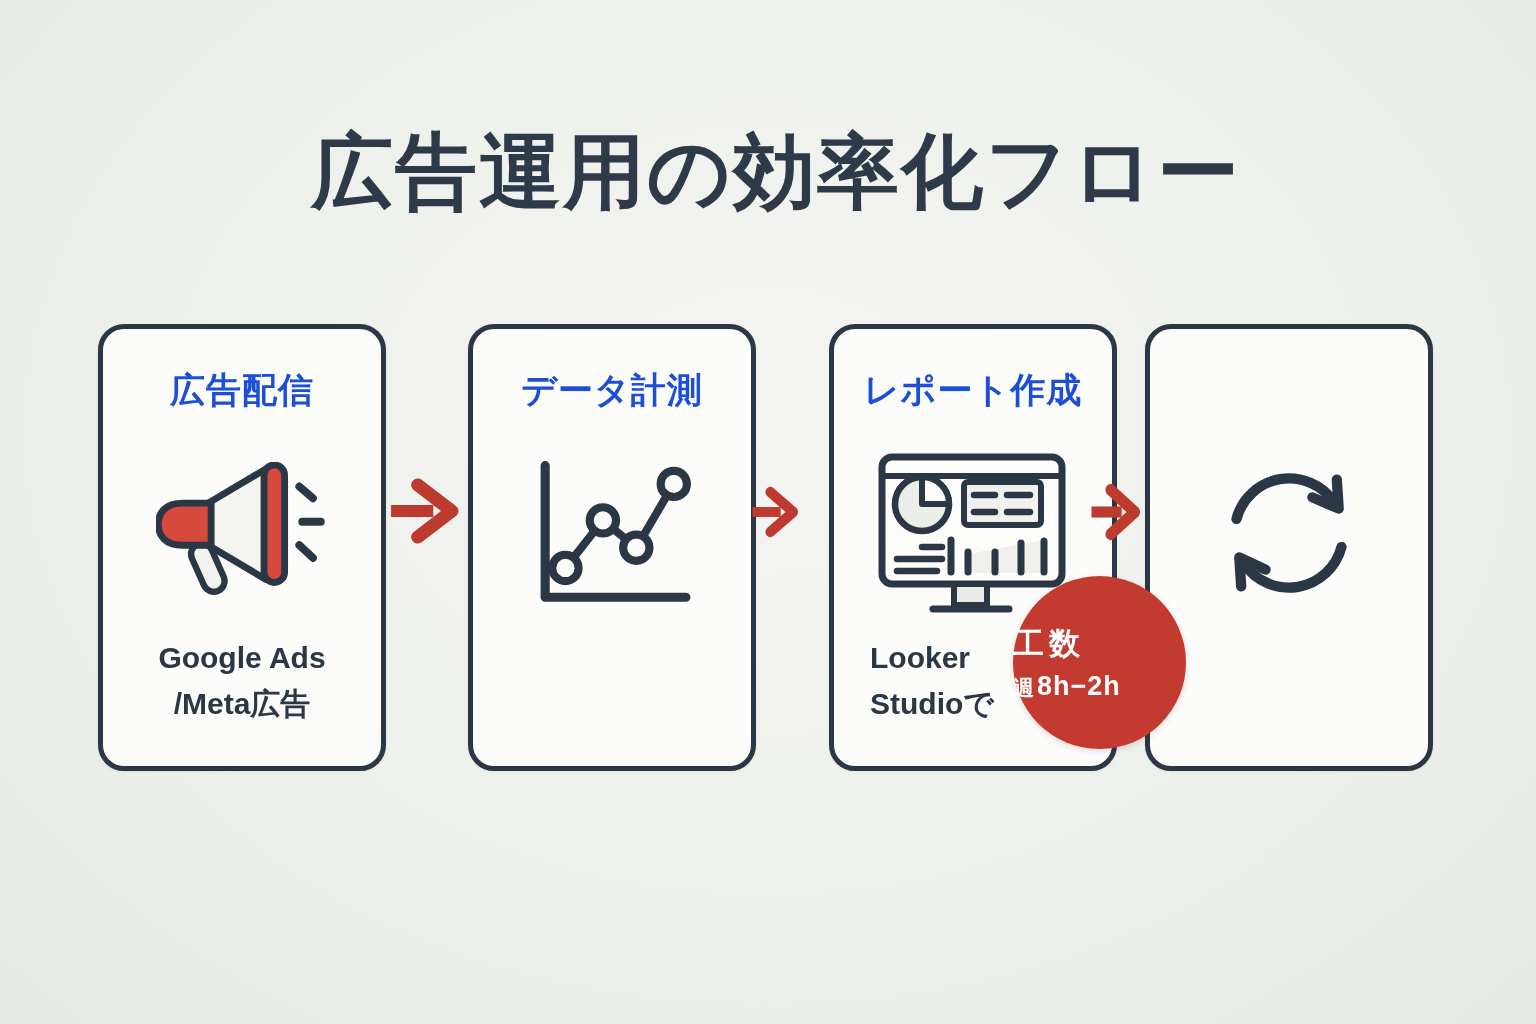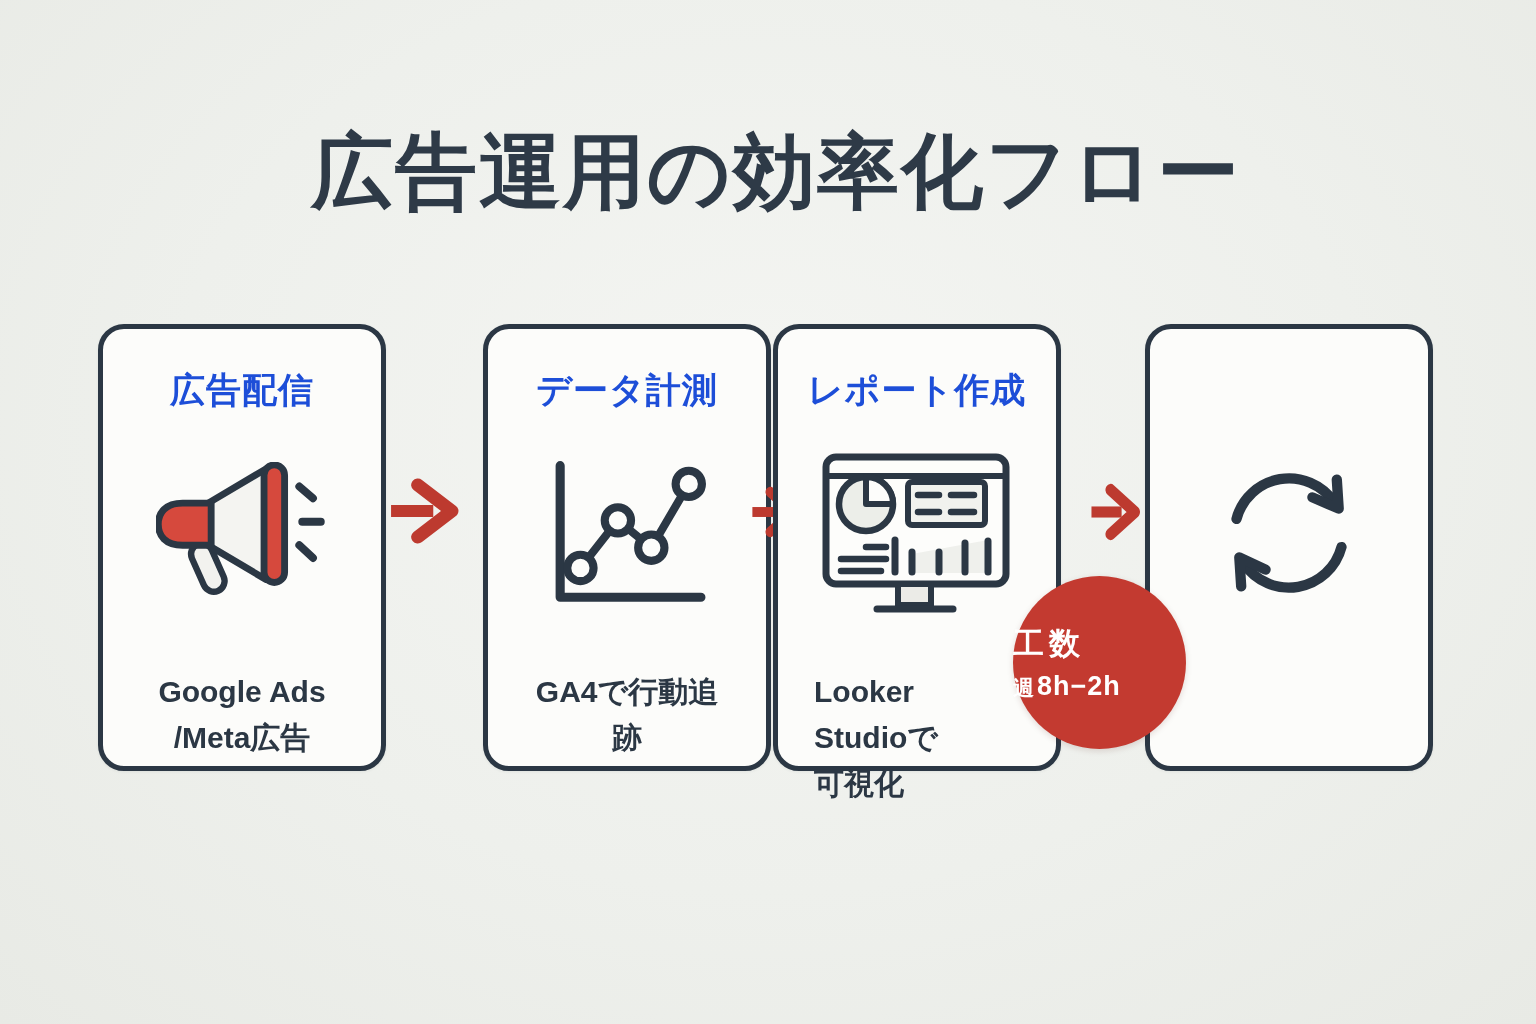--- a/index.html
+++ b/index.html
@@ -17,37 +17,36 @@
     position:absolute;top:110px;left:0;width:100%;
     text-align:center;font-size:82px;font-weight:900;letter-spacing:2px;
     color:#2e3a47;margin:8px;
   }
   .card{
     position:absolute;top:324px;width:288px;height:447px;
     background:#fcfcfa;border:5px solid #2b3744;border-radius:26px;
     box-sizing:border-box;box-shadow:0 1px 3px rgba(40,50,60,.07);
   }
   .card-1{left:98px;}
-  .card-2{left:483px;}
-  .card-3{left:773px;text-decoration:underline;}
+  .card-2{left:468px;}
+  .card-3{left:829px;text-decoration:underline;}
   .card-4{left:1145px;}
   .card-title{
     position:absolute;top:38px;left:0;width:100%;margin:0;
     text-align:center;font-size:35px;font-weight:800;color:#1d4ed8;
     letter-spacing:1px;
   }
   .icon-wrap{
     position:absolute;top:118px;left:0;width:100%;height:172px;
     display:flex;align-items:center;justify-content:center;
   }
   .card-desc{
     position:absolute;top:306px;left:0;width:100%;
     text-align:center;font-size:30px;line-height:46px;font-weight:600;
     color:#2b3744;
-    margin-top:34px;
   }
   .card-3 .card-desc{text-align:left;padding-left:36px;box-sizing:border-box;}
   .flow-arrow{position:absolute;}
   .flow-arrow-1{left:389px;top:477px;}
   .flow-arrow-2{left:751px;top:486px;}
   .flow-arrow-3{left:1090px;top:483px;}
   .badge{
     position:absolute;left:1013px;top:576px;width:173px;height:173px;
     background:#c33a30;border-radius:50%;z-index:5;
     display:flex;flex-direction:column;justify-content:center;
@@ -97,24 +96,20 @@
     <div class="icon-wrap">
       <svg width="160" height="148" viewBox="0 0 158 145">
         <path d="M13,6 L13,136 L152,136" stroke="#2b3744" stroke-width="9" fill="none" stroke-linecap="round" stroke-linejoin="round"></path>
         <path d="M33,107 L70,60 L103,87 L140,24" stroke="#2b3744" stroke-width="8" fill="none" stroke-linejoin="round"></path>
         <circle cx="33" cy="107" r="13" fill="#fcfcfa" stroke="#2b3744" stroke-width="8"></circle>
         <circle cx="70" cy="60" r="13" fill="#fcfcfa" stroke="#2b3744" stroke-width="8"></circle>
         <circle cx="103" cy="87" r="13" fill="#fcfcfa" stroke="#2b3744" stroke-width="8"></circle>
         <circle cx="140" cy="24" r="13" fill="#fcfcfa" stroke="#2b3744" stroke-width="8"></circle>
       </svg>
     </div>
-    <div class="card-desc">
-      <div>GA4で行動追</div>
-      <div>跡</div>
-    </div>
   </section>
 
   <div class="flow-arrow flow-arrow-2">
     <svg width="47" height="52" viewBox="0 0 68 68" preserveAspectRatio="none">
       <path d="M2,34 H43" stroke="#bd3a2f" stroke-width="13" fill="none"></path>
       <path d="M28,8 L61,34 L28,60" stroke="#bd3a2f" stroke-width="14" fill="none" stroke-linejoin="round" stroke-linecap="round"></path>
     </svg>
   </div>
 
   <section class="card card-3">
@@ -130,21 +125,20 @@
         <path d="M44,94 H64 M19,106 H64 M19,118 H59" stroke="#2b3744" stroke-width="6.5" stroke-linecap="round" fill="none"></path>
         <path d="M90,101 L166,87 L166,120 L90,120 Z" fill="#eff0ec"></path>
         <path d="M73,87 V119 M90,99 V119 M117,99 V119 M143,90 V119 M166,88 V119" stroke="#2b3744" stroke-width="7" stroke-linecap="round" fill="none"></path>
         <rect x="76" y="131" width="33" height="21" fill="#ebebe7" stroke="#2b3744" stroke-width="6"></rect>
         <path d="M55,156 H131" stroke="#2b3744" stroke-width="7" stroke-linecap="round" fill="none"></path>
       </svg>
     </div>
     <div class="card-desc">
       <div>Looker</div>
       <div>Studioで</div>
-      <div>可視化</div>
     </div>
   </section>
 
   <div class="flow-arrow flow-arrow-3">
     <svg width="50" height="58" viewBox="0 0 68 68" preserveAspectRatio="none">
       <path d="M2,34 H43" stroke="#bd3a2f" stroke-width="13" fill="none"></path>
       <path d="M28,8 L61,34 L28,60" stroke="#bd3a2f" stroke-width="14" fill="none" stroke-linejoin="round" stroke-linecap="round"></path>
     </svg>
   </div>
 

